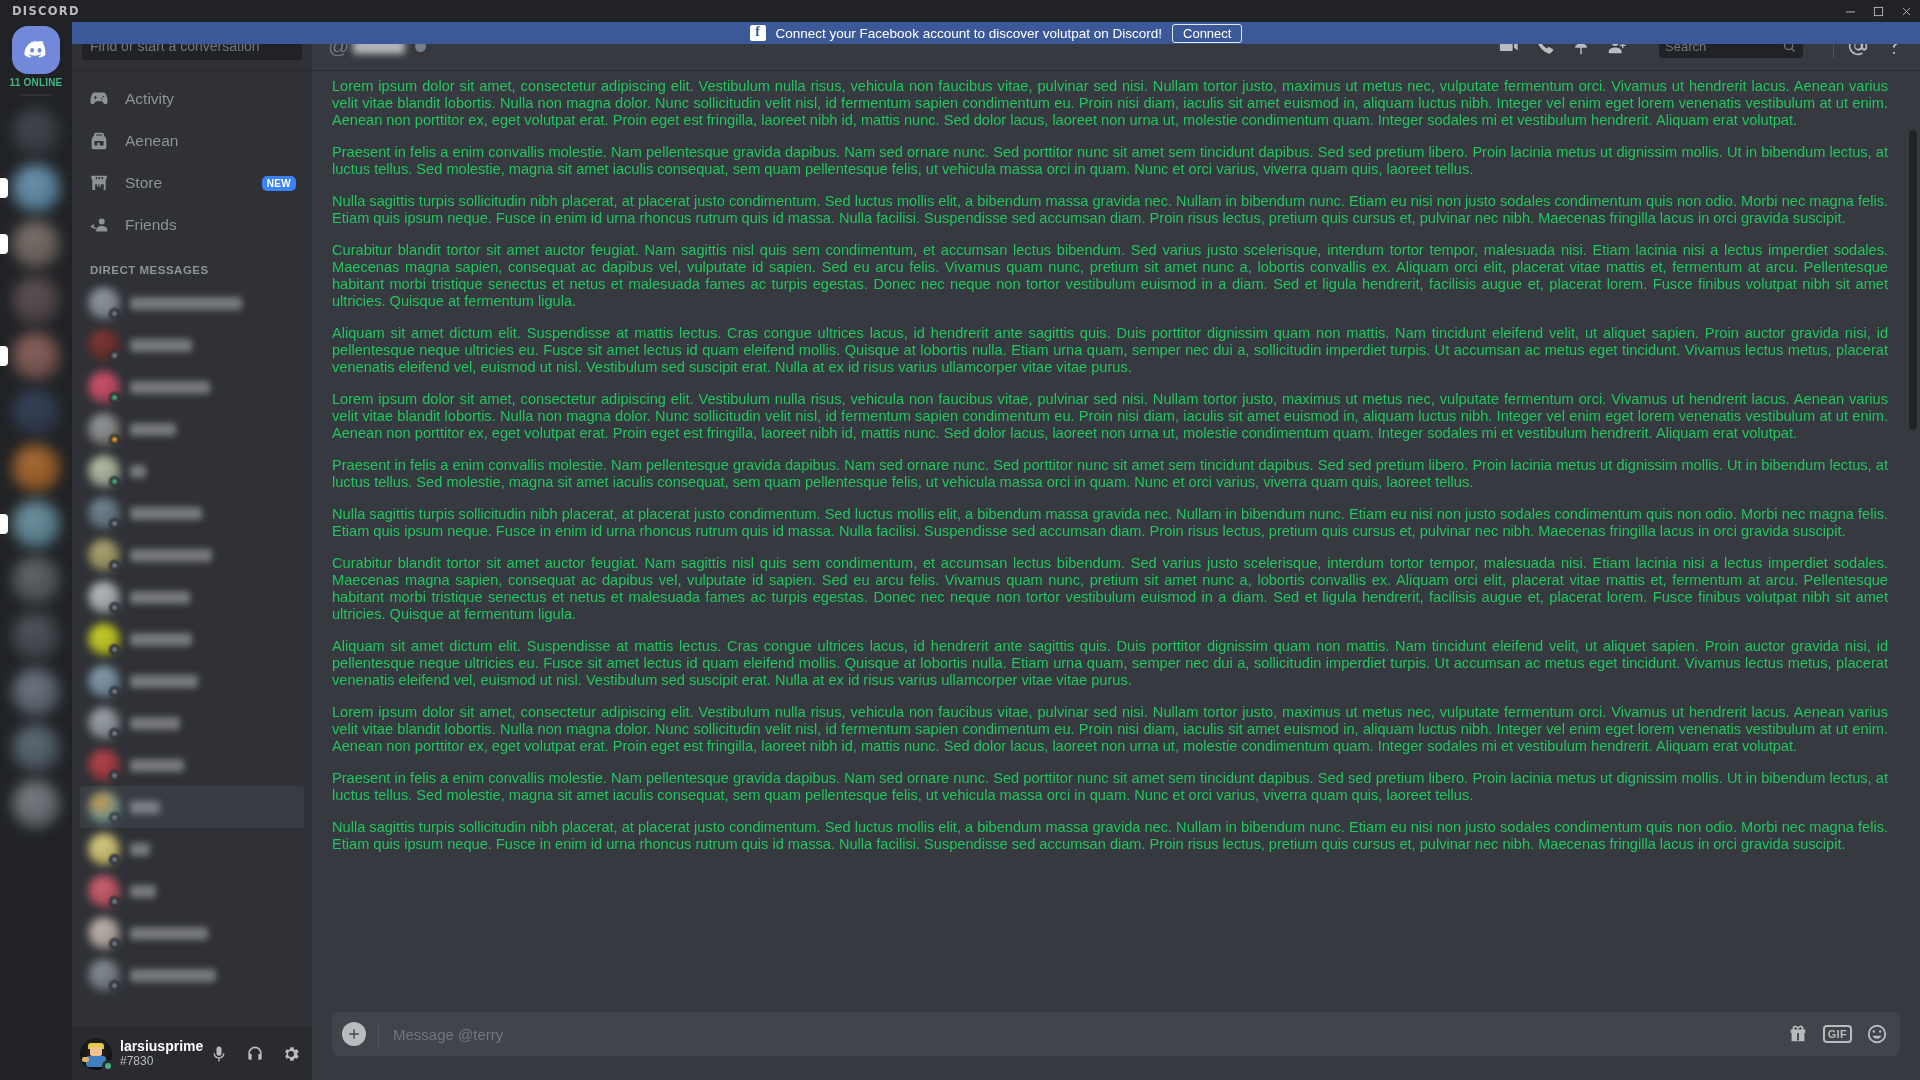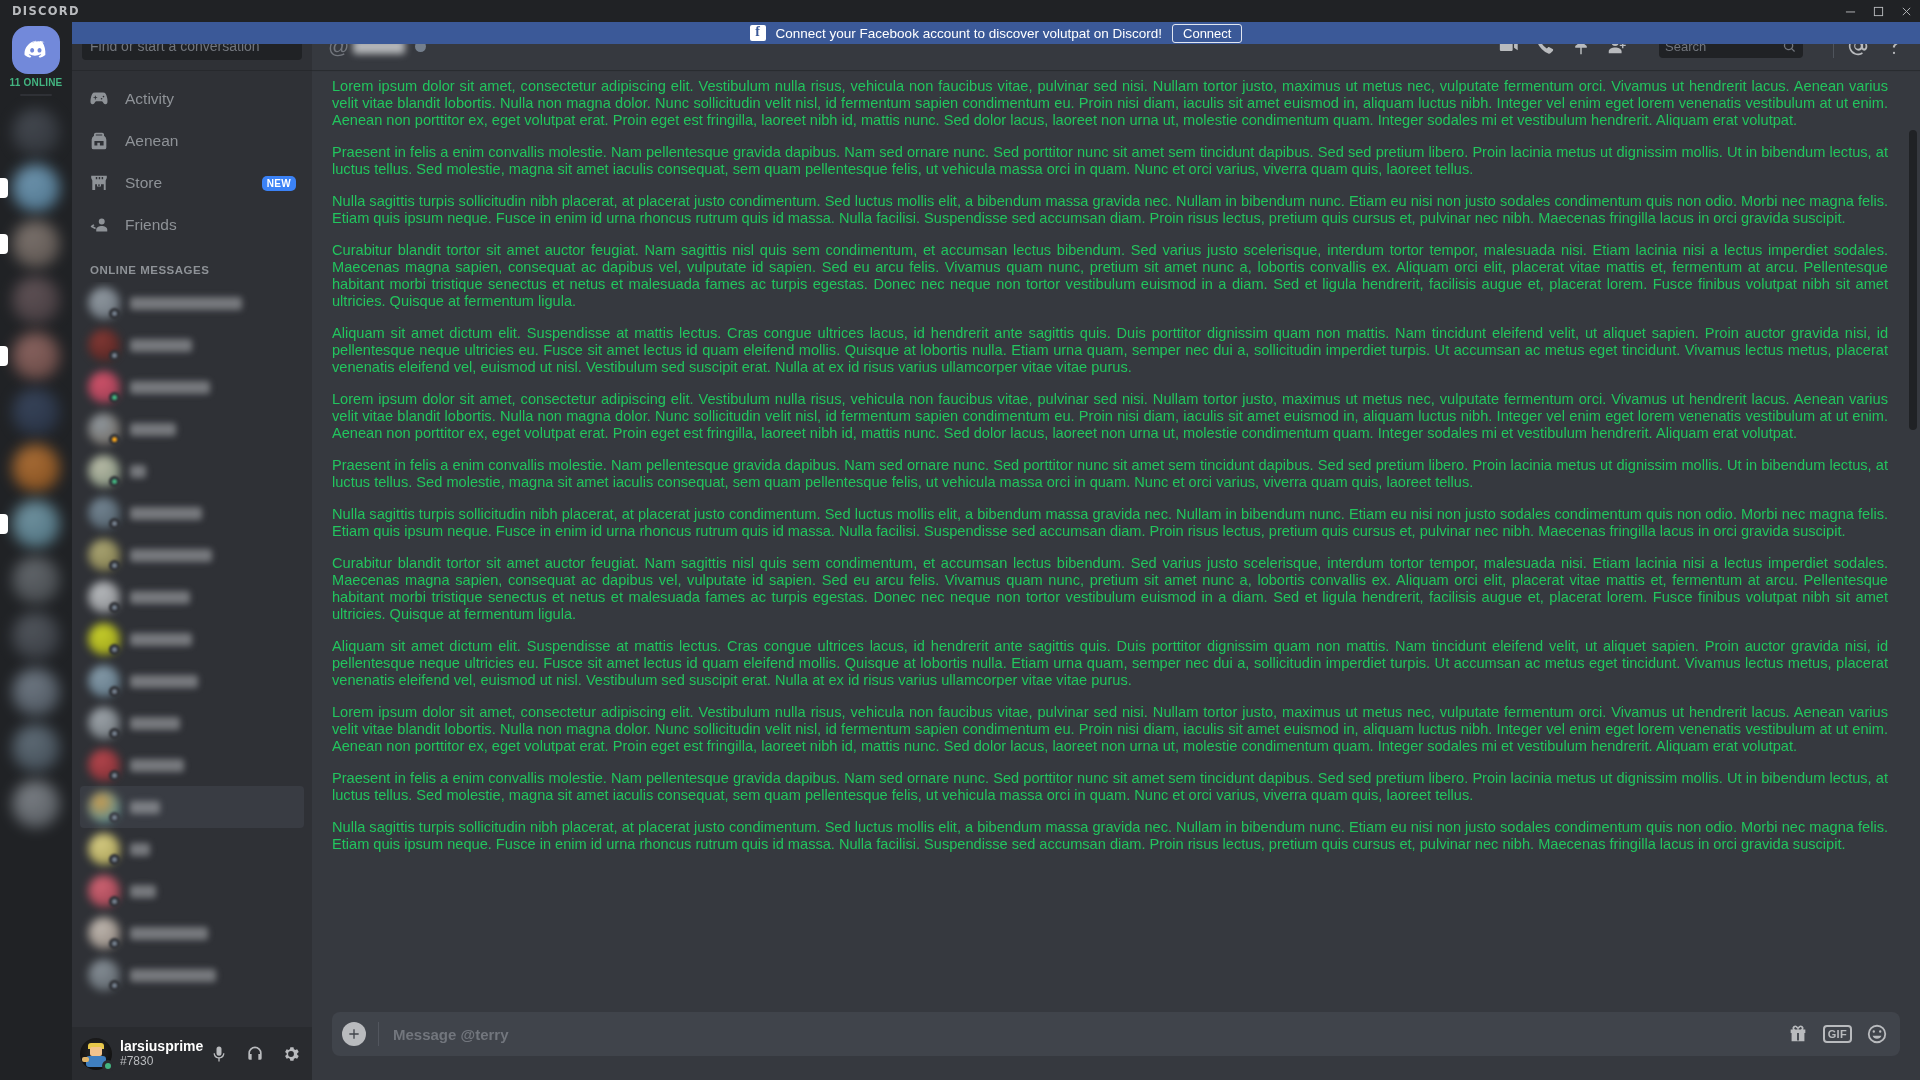--- a/index.html
+++ b/index.html
@@ -169,21 +169,21 @@
   .input-box {
     background: #40444b; border-radius: 8px; height: 44px;
     display: flex; align-items: center; padding: 0 12px 0 10px;
   }
   .plus-btn {
     width: 24px; height: 24px; border-radius: 50%; background: #b9bbbe;
     display: flex; align-items: center; justify-content: center; flex: 0 0 24px;
   }
   .plus-btn svg { width: 16px; height: 16px; fill: #40444b; }
   .in-div { width: 1px; height: 24px; background: #52565e; margin: 0 14px 0 12px; }
-  .in-placeholder { color: #72767d; font-size: 15px; flex: 1; font-weight: bold; }
+  .in-placeholder { color: #72767d; font-size: 15px; flex: 1; }
   .in-icons { display: flex; align-items: center; gap: 14px; }
   .in-icons svg { width: 22px; height: 22px; fill: #b9bbbe; }
   .gif-badge {
     color: #b9bbbe; font-size: 11px; font-weight: bold; border: 2px solid #b9bbbe;
     border-radius: 4px; padding: 1px 3px; letter-spacing: .3px;
   }
 
   
   .fb-banner {
     position: absolute; left: 72px; right: 0; top: 22px; height: 22px;
@@ -328,21 +328,21 @@
         <div class="nav-item">
           <span class="ico">
             <svg viewBox="0 0 24 24">
                 <path d="M15 11.5a3.2 3.2 0 1 0 0-6.5 3.2 3.2 0 0 0 0 6.5zM15 13c-3 0-6 1.5-6 3.8V19h12v-2.2c0-2.3-3-3.8-6-3.8zM5.8 11.2l-2.3 1.6a1 1 0 0 0 .1 1.7l4.3 2.2.7-1.8-3-1.5 1.5-1-1.3-1.2z"></path>
               </svg>
           </span>
           <span class="lbl">Friends</span>
         </div>
       </div>
 
-      <div class="dm-header">ONLINE MESSAGES</div>
+      <div class="dm-header">DIRECT MESSAGES</div>
       <div class="dm-list" id="dm-list">
           <div class="dm-row">
             <div class="dm-av" style="background: radial-gradient(circle at 40% 35%, rgb(154, 163, 171), rgb(106, 115, 124));"></div>
             <div class="dm-status" style="background: rgb(116, 127, 141);"></div>
             <div class="dm-name" style="width: 112px;"></div>
           </div>
           <div class="dm-row">
             <div class="dm-av" style="background: radial-gradient(circle at 40% 35%, rgb(140, 58, 53), rgb(77, 31, 28));"></div>
             <div class="dm-status" style="background: rgb(116, 127, 141);"></div>
             <div class="dm-name" style="width: 62px;"></div>

